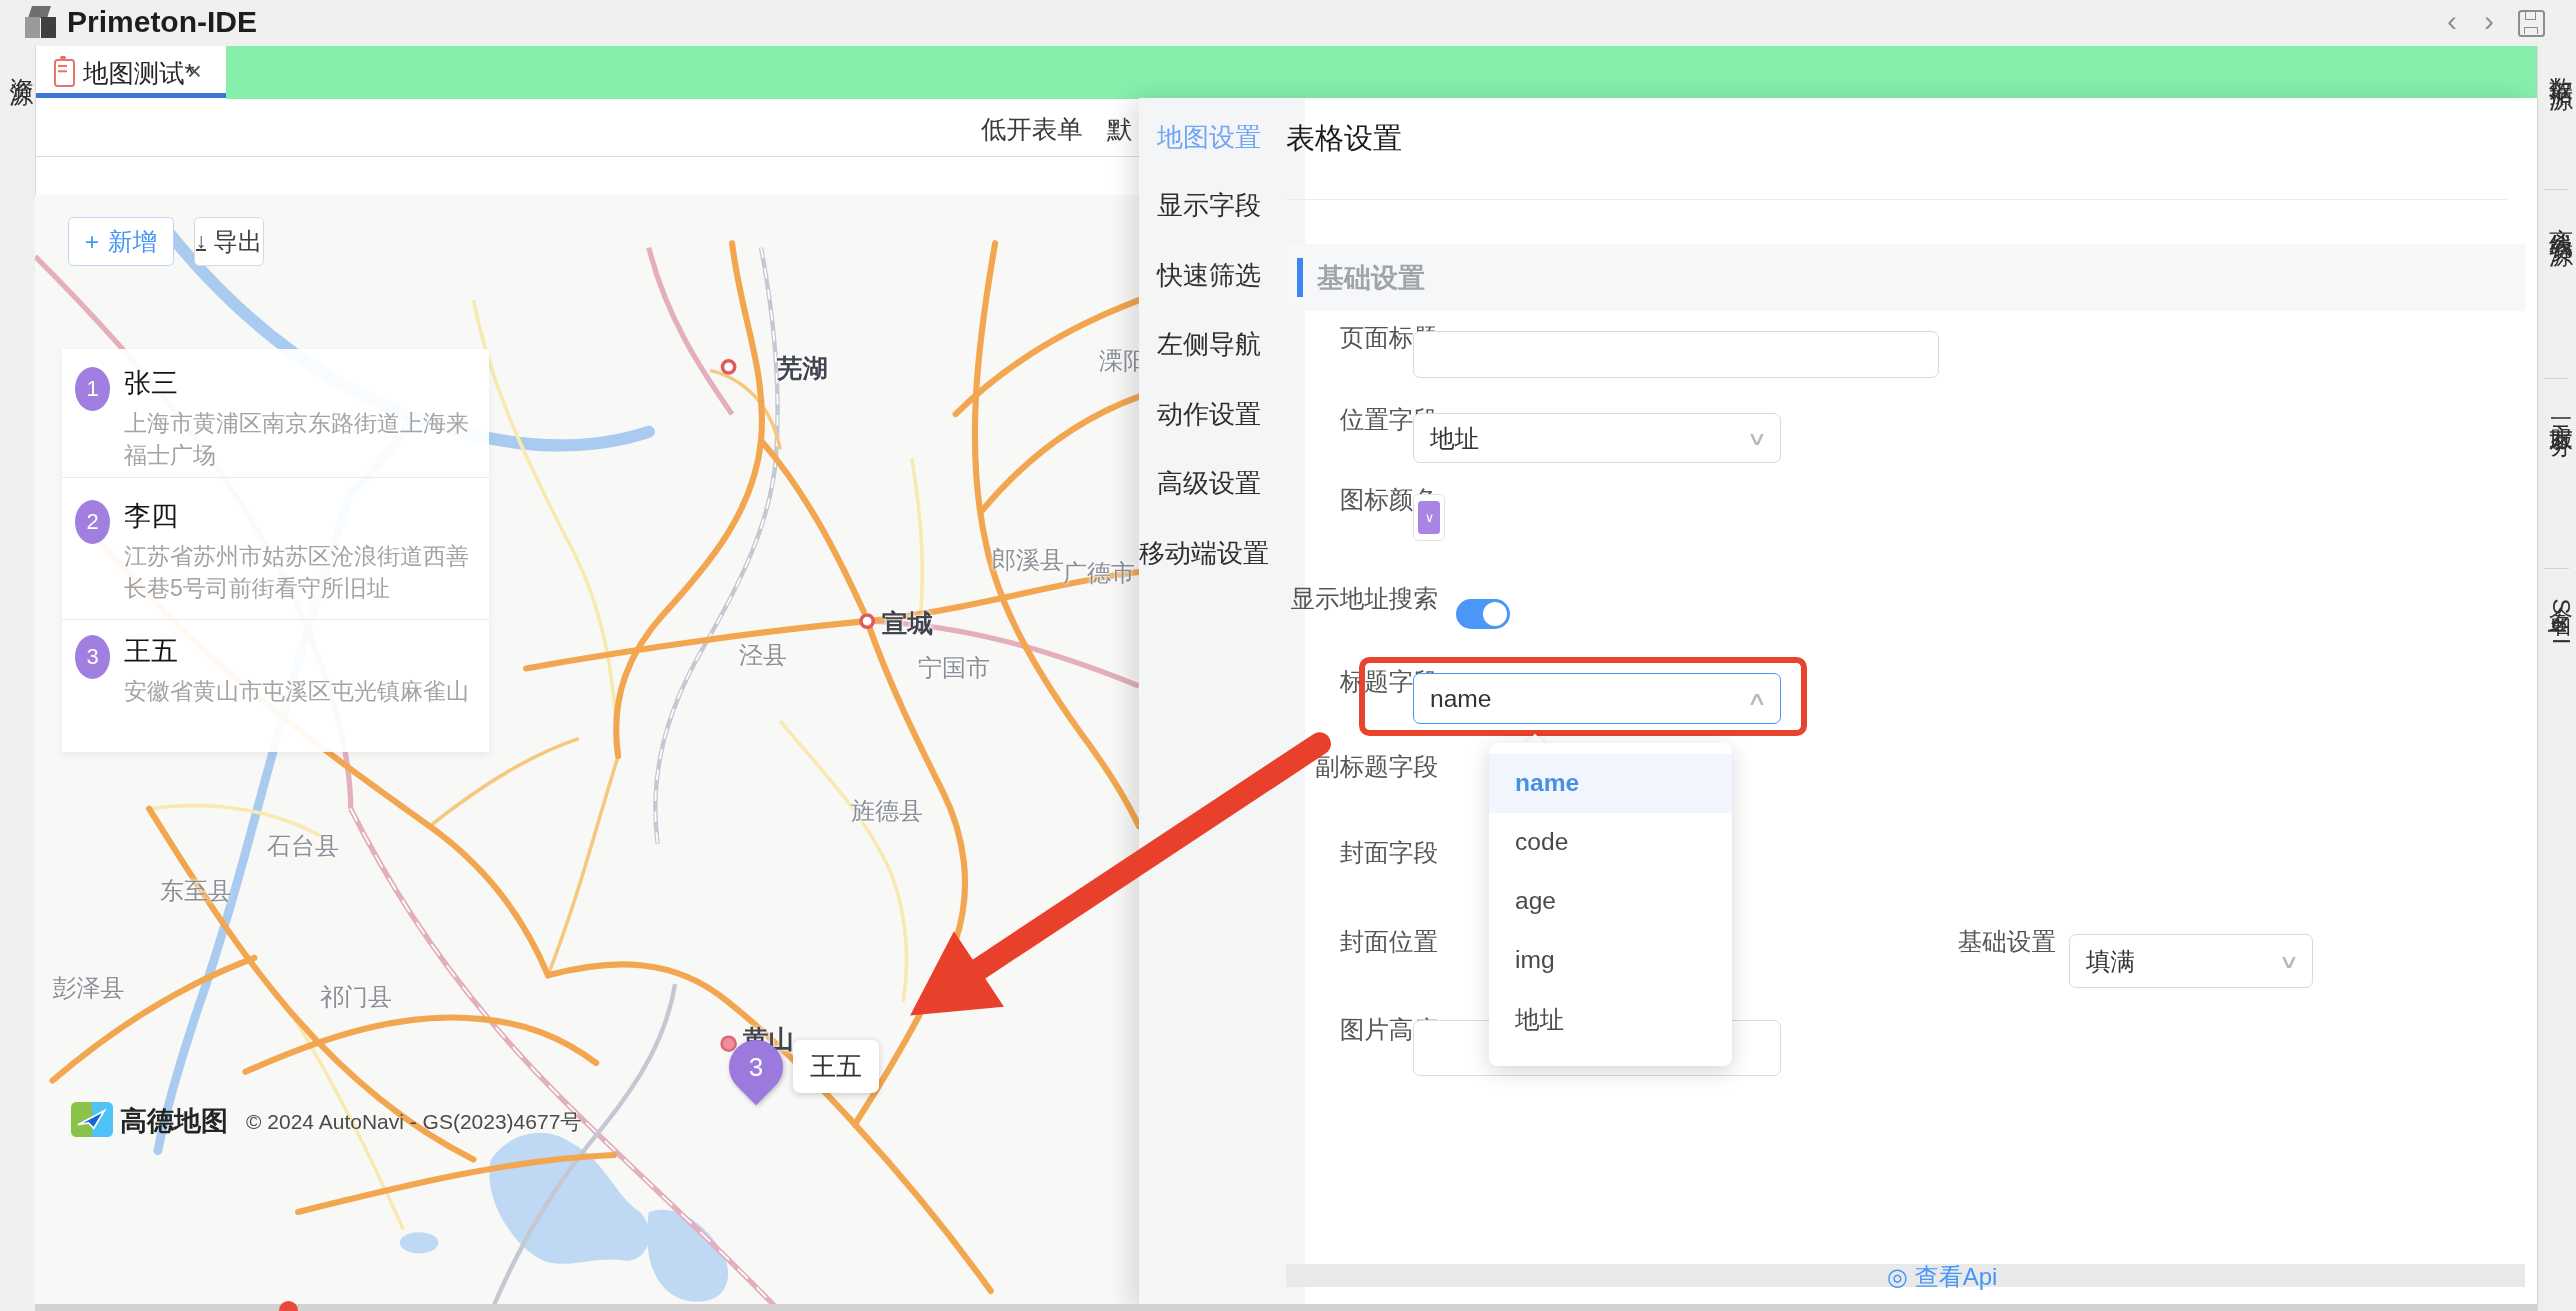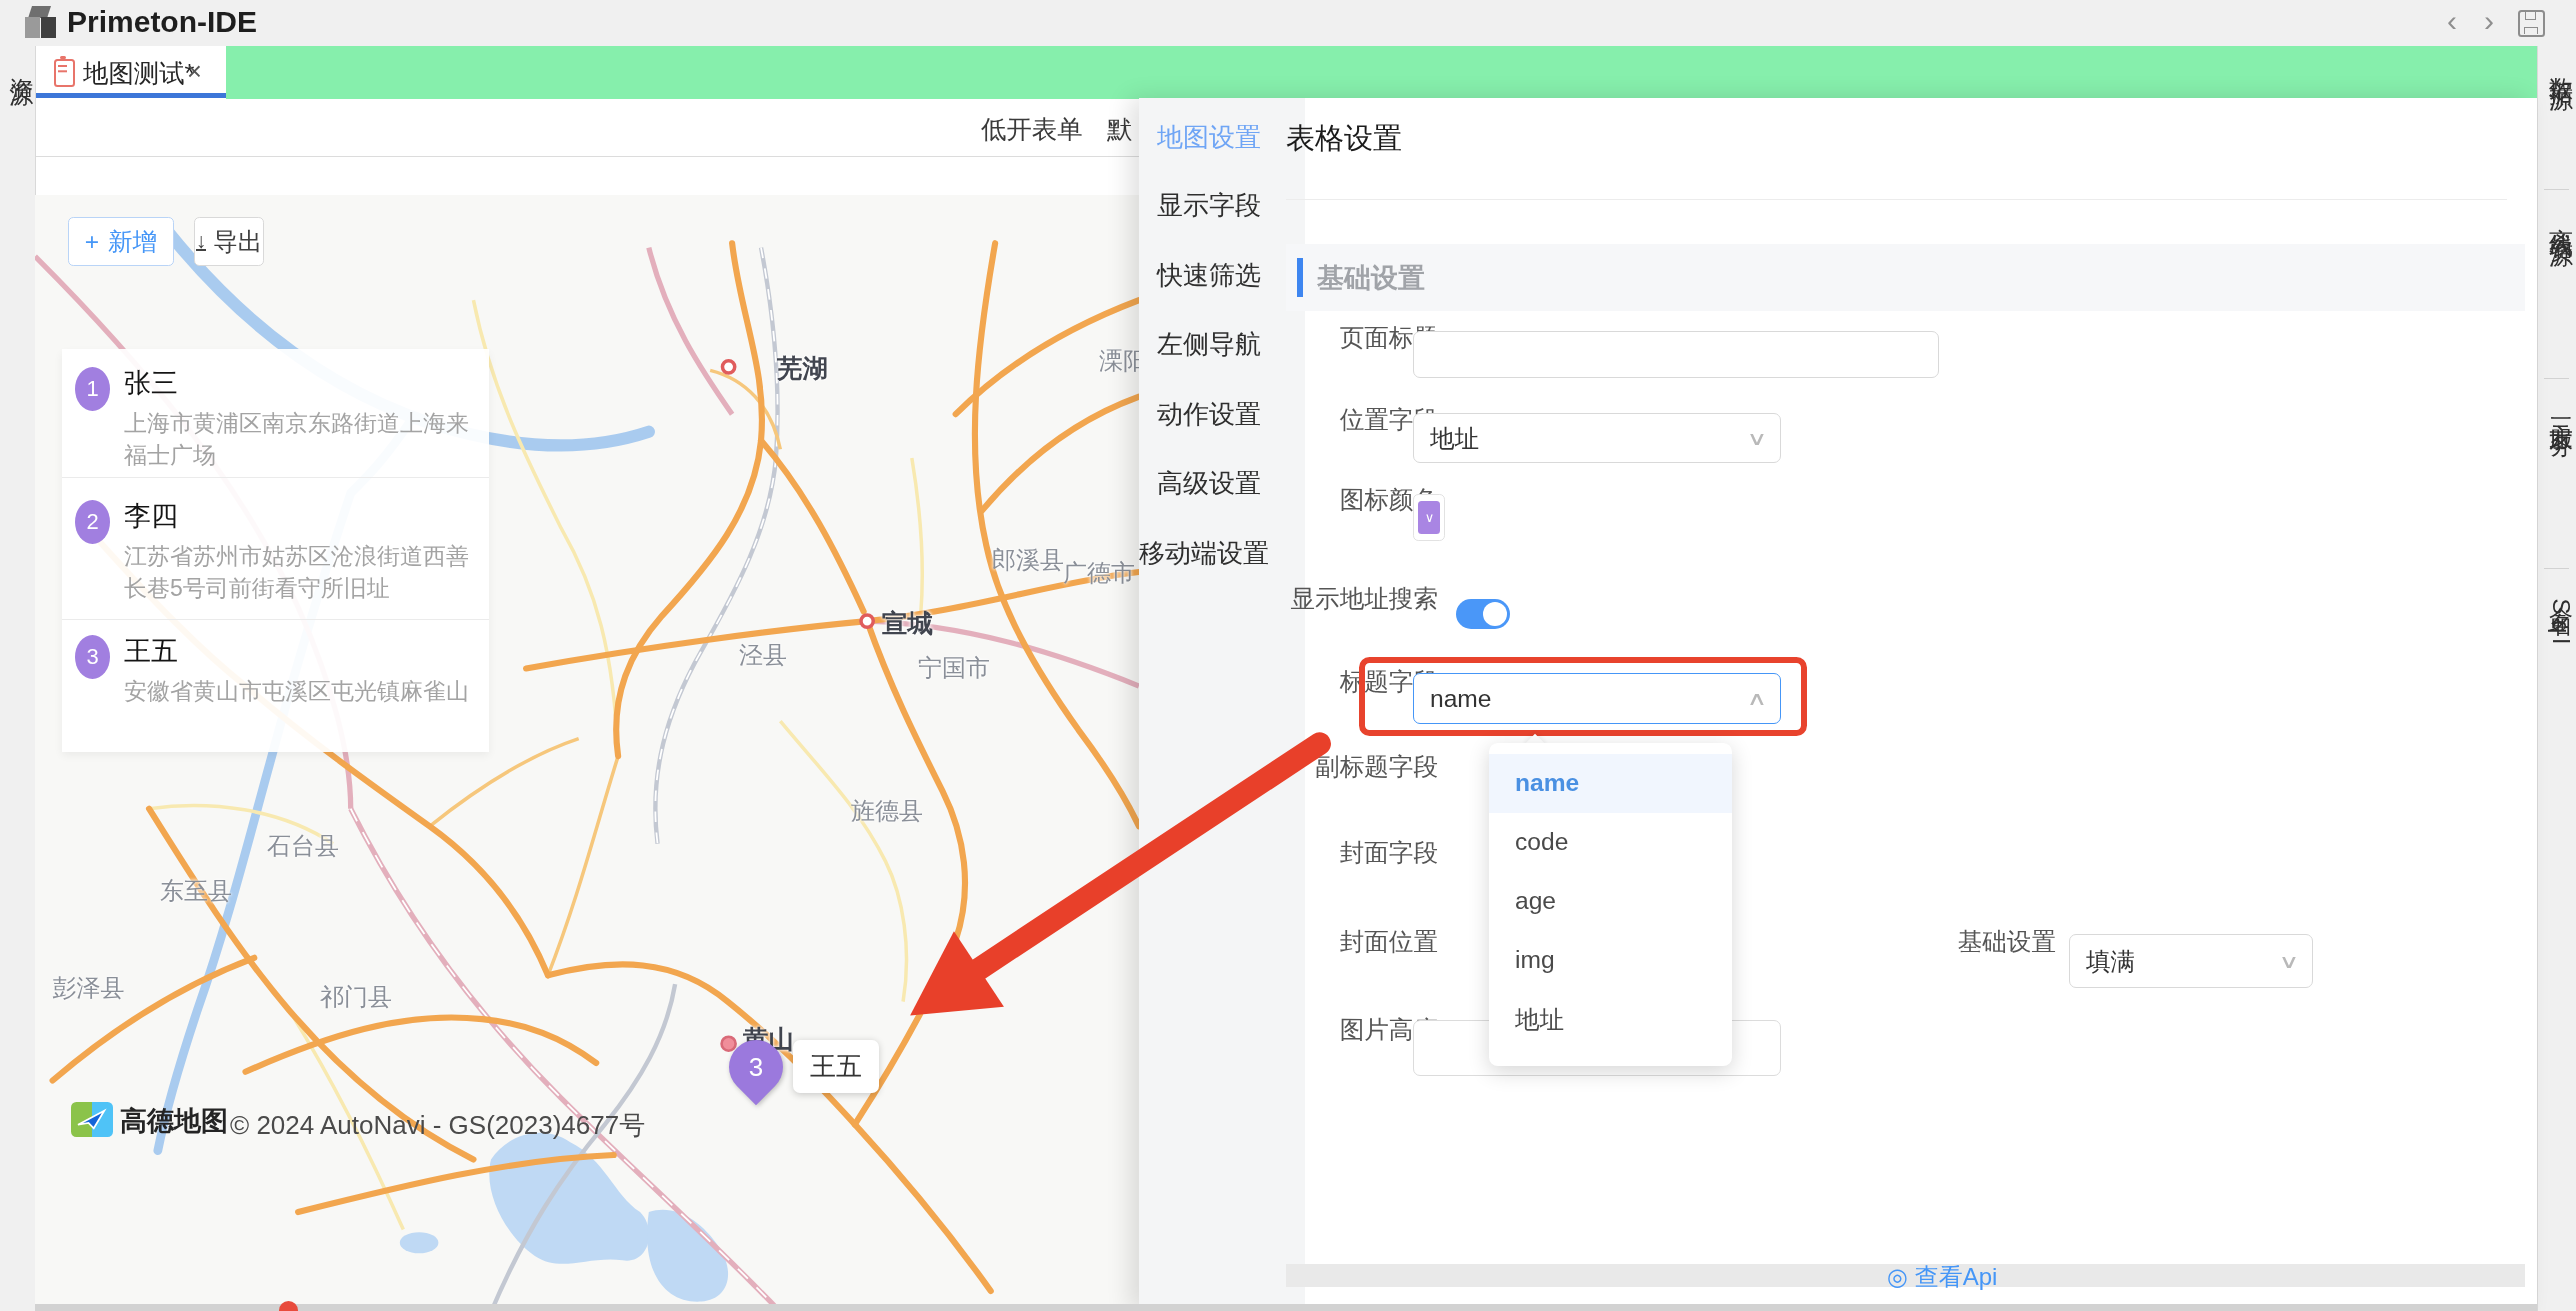--- a/index.html
+++ b/index.html
@@ -64,21 +64,21 @@
   .resdiv{position:absolute;left:0;width:427px;border-top:0.9px solid #ebebeb;}
 
   
   .pin{left:729px;top:1040px;width:54px;height:54px;background:#9b79dd;border-radius:50% 50% 50% 0;transform:rotate(-45deg);box-shadow:0 1.8px 5.3px rgba(0,0,0,.25);cursor:pointer;}
   .pin span{position:absolute;left:0;top:0;width:54px;height:54px;transform:rotate(45deg);display:flex;align-items:center;justify-content:center;color:#fff;font-size:26px;}
   .pinlabel{left:793px;top:1040px;width:86px;height:53px;background:#fff;border-radius:7px;box-shadow:0 1.8px 7px rgba(0,0,0,.18);display:flex;align-items:center;justify-content:center;font-size:26px;color:#333;cursor:pointer;}
 
   
   .amaplogo{left:71px;top:1102px;width:42px;height:35px;border-radius:5.3px;overflow:hidden;}
   .brand{left:120px;top:1103px;font-size:27px;font-weight:700;color:#242424;}
-  .copyright{left:230px;top:1108px;font-size:26px;color:#4a4a4a;}
+  .copyright{left:246px;top:1108px;font-size:21px;color:#4a4a4a;}
 
   
   .drawer{left:1139px;top:98px;width:1398px;height:1213px;background:#fff;box-shadow:-10.5px 0 23px rgba(0,0,0,.12);}
   .drawernav{position:absolute;left:0;top:0;width:134px;height:1213px;background:#f4f5f6;padding-left:32px;}
   .dnav{position:absolute;left:0;width:122px;text-align:right;font-size:26px;color:#2f2f2f;cursor:pointer;white-space:nowrap;}
   .dnav.active{color:#6fa5f5;}
   .dtitle{position:absolute;left:147px;top:21px;font-size:29px;color:#1b1b1b;}
   .ddivider{position:absolute;left:147px;top:101px;width:1221px;border-top:1.8px solid #ececec;}
   .section{position:absolute;left:147px;top:146px;width:1239px;height:67px;background:#f6f7f9;}
   .secbar{position:absolute;left:11.4px;top:14px;width:6.1px;height:39px;background:#3e86f0;}

